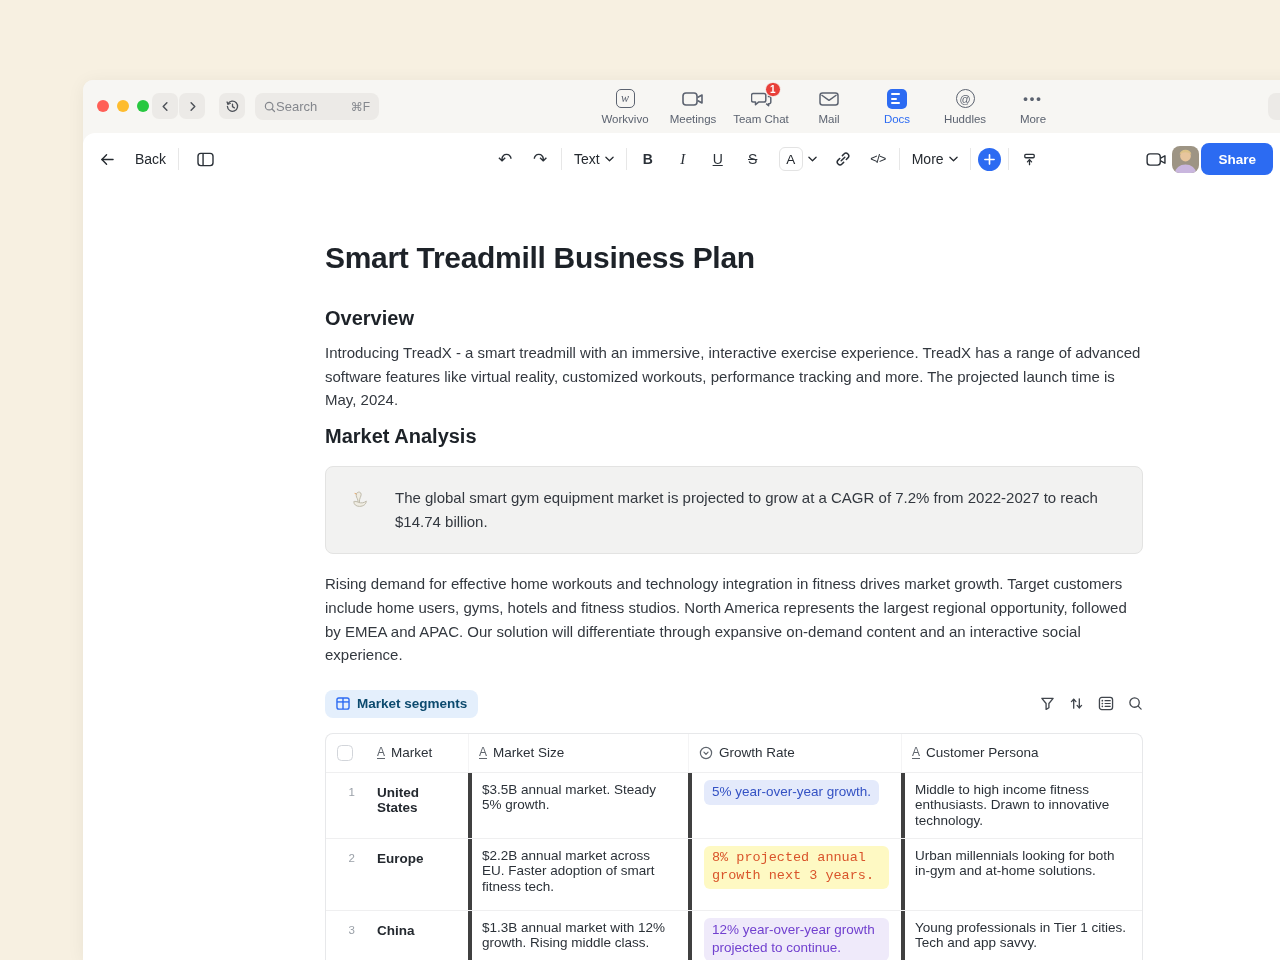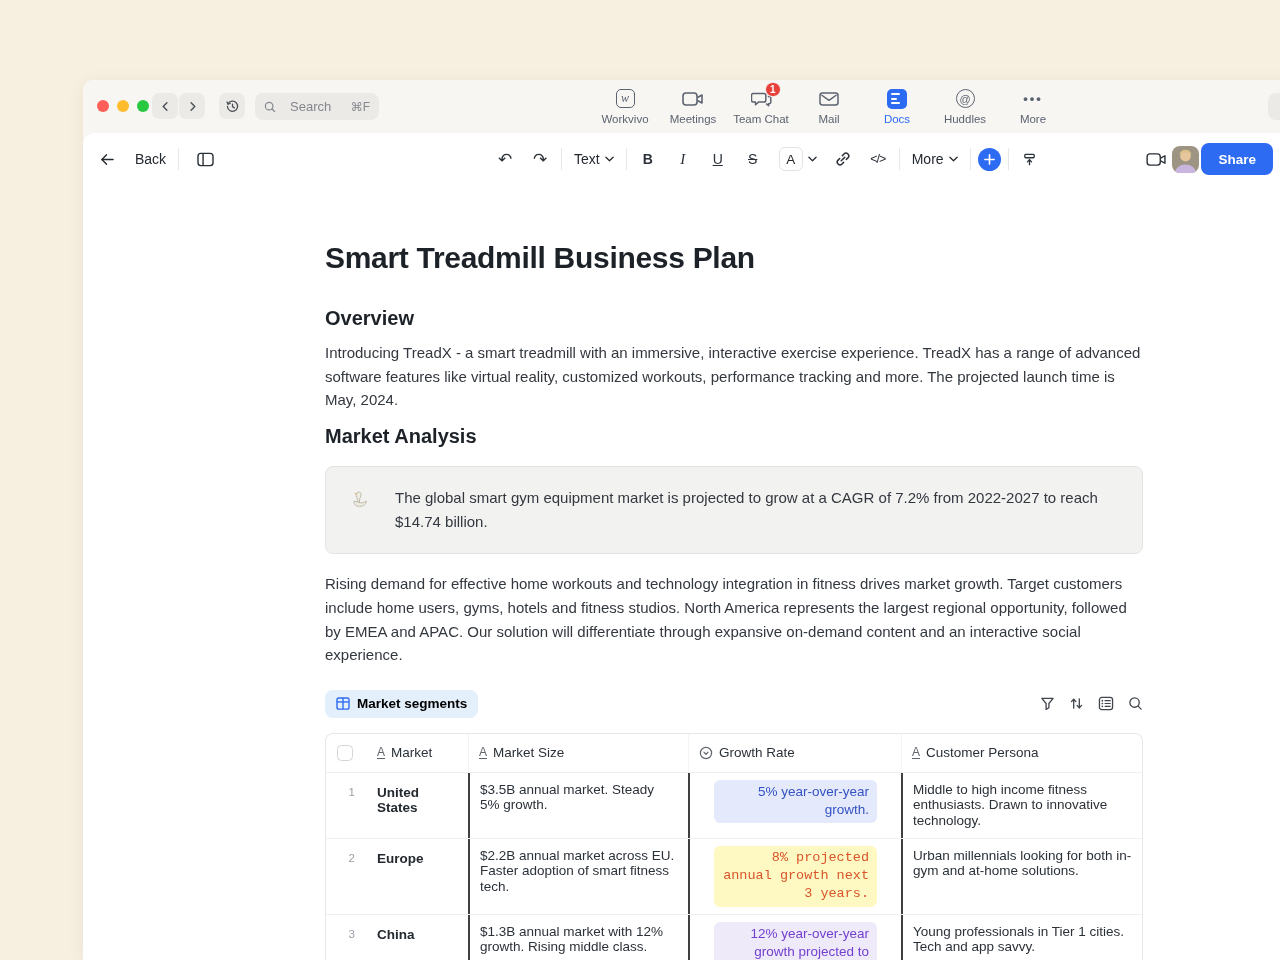--- a/index.html
+++ b/index.html
@@ -12,21 +12,21 @@
 
   
   .titlebar { position:relative; height:53px; background:#f7f6f3; }
   .traffic { position:absolute; left:14px; top:20px; display:flex; gap:8px; }
   .dot { width:12px; height:12px; border-radius:50%; }
   .dot.red{background:#ff5f57;} .dot.yellow{background:#febc2e;} .dot.green{background:#28c840;}
   .tb-btn { position:absolute; top:13px; width:26px; height:26px; border-radius:7px;
             background:#eceae7; display:flex; align-items:center; justify-content:center; color:#4d5158;}
   .tb-btn svg{display:block;}
   .search-pill { position:absolute; left:172px; top:13px; width:124px; height:27px; border-radius:8px;
-            background:#eceae7; display:flex; align-items:center; padding:0 9px; gap:14px; color:#84878d; font-size:13px;}
+            background:#eceae7; display:flex; align-items:center; padding:0 9px; gap:0; color:#84878d; font-size:13px;}
   .search-pill .sc { margin-left:auto; font-size:12px; color:#84878d; }
   .top-nav { position:absolute; left:508px; top:8px; display:flex; }
   .nav-item { width:68px; display:flex; flex-direction:column; align-items:center; gap:4px; cursor:default; }
   .nav-item .nicon { position:relative; height:21px; display:flex; align-items:center; justify-content:center; color:#5c6370; }
   .nav-item .nlabel { font-size:11.5px; color:#5c6370; }
   .nav-item.active .nlabel { color:#2c6bf2; }
   .badge { position:absolute; top:-6px; right:-9px; min-width:15px; height:15px; border-radius:8px;
            background:#e8403a; color:#fff; font-size:10px; font-weight:700; display:flex; align-items:center; justify-content:center; padding:0 4px; border:1.5px solid #f7f6f3;}
   .wv-box { width:19px; height:19px; border:1.6px solid #5c6370; border-radius:5px; display:flex; align-items:center; justify-content:center;
             font-family:"Liberation Serif",serif; font-style:italic; font-size:12px; color:#5c6370;}
@@ -63,44 +63,44 @@
   .h2-overview { margin-top:31px; }
   .h2-market { margin-top:13px; }
   p.body-text { margin-top:11px; font-size:15px; line-height:23.7px; color:#33383f; }
   .callout { margin-top:18px; background:#f2f2f1; border:1px solid #e3e3e2; border-radius:8px;
              padding:19px 20px 19px 23px; display:flex; gap:25px; }
   .callout .c-text { font-size:15px; line-height:24px; color:#33383f; flex:1; }
   .callout .c-icon { padding-top:2px; }
 
   
   .tbl-toolbar { margin-top:23px; display:flex; align-items:center; }
-  .seg-pill { display:flex; align-items:center; gap:7px; background:#e4effc; color:#000000;
+  .seg-pill { display:flex; align-items:center; gap:7px; background:#e4effc; color:#0c4a6e;
               border-radius:8px; height:28px; padding:0 11px; font-size:13.5px; font-weight:600; }
   .tbl-icons { margin-left:auto; display:flex; align-items:center; gap:14px; color:#41464d; }
   .tbl-icons span{ display:flex; }
 
   
   .dtable { margin-top:15px; border:1px solid #e7e8ea; border-bottom:none; border-radius:8px 8px 0 0; overflow:hidden; }
   .trow { display:grid; grid-template-columns:41px 101px 220px 213px 243px; }
   .trow + .trow { border-top:1px solid #efeff0; }
   .thead { height:38px; color:#60666e; font-size:13px; }
   .thead .cell { display:flex; align-items:center; gap:6px; }
   .cell { padding:9px 12px 9px 10px; font-size:13.5px; line-height:15.5px; color:#2b3138; }
-  .cell.sep { border-left:2px solid #404040; }
+  .cell.sep { border-left:4px solid #404040; }
   .thead .cell.sep { border-left:1px solid #f4f4f5; }
   .cell.c-num { display:flex; justify-content:flex-end; align-items:flex-start; padding-top:12px;
                 color:#9aa0a8; font-size:11.5px; }
   .cell.c-market { font-weight:700; padding-top:12px; font-size:13.5px; color:#24292f;}
   .checkbox { width:16px; height:16px; border:1.5px solid #d2d5da; border-radius:4.5px; background:#fff; margin-left:1px; }
   .type-a { font-size:12px; color:#60666e; border-bottom:1.4px solid #60666e; line-height:12px; padding-bottom:0px; }
   .pill { display:inline-block; border-radius:6px; padding:3px 8px 4px; font-size:13.5px; line-height:18px; }
   .pill.blue { background:#e4eafb; color:#3452c4; }
   .pill.orange { background:#fef9c3; color:#d9542b;font-family:Liberation Mono, monospace; }
   .pill.purple { background:#efeafa; color:#7140cf; }
-  .growth-cell { padding:7px 24px;text-align:right; }
+  .growth-cell { padding:7px 12px; }
   .r1 { min-height:66px; } .r2 { min-height:72px; } .r3 { min-height:66px; }
 </style>
 </head>
 <body>
 
 <div class="window">
 
   <div class="titlebar">
     <div class="traffic">
       <span class="dot red"></span>

